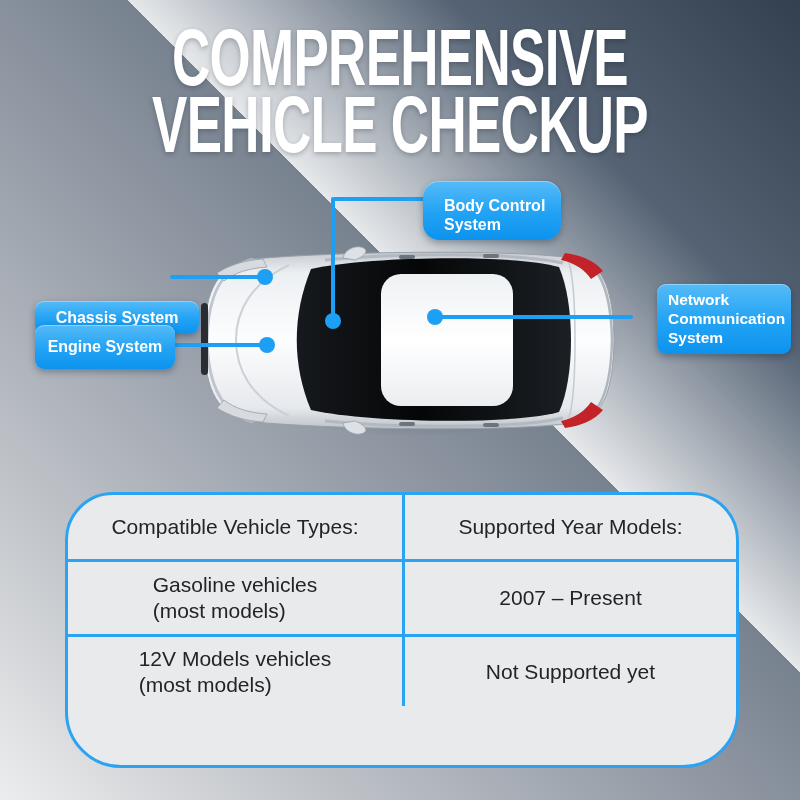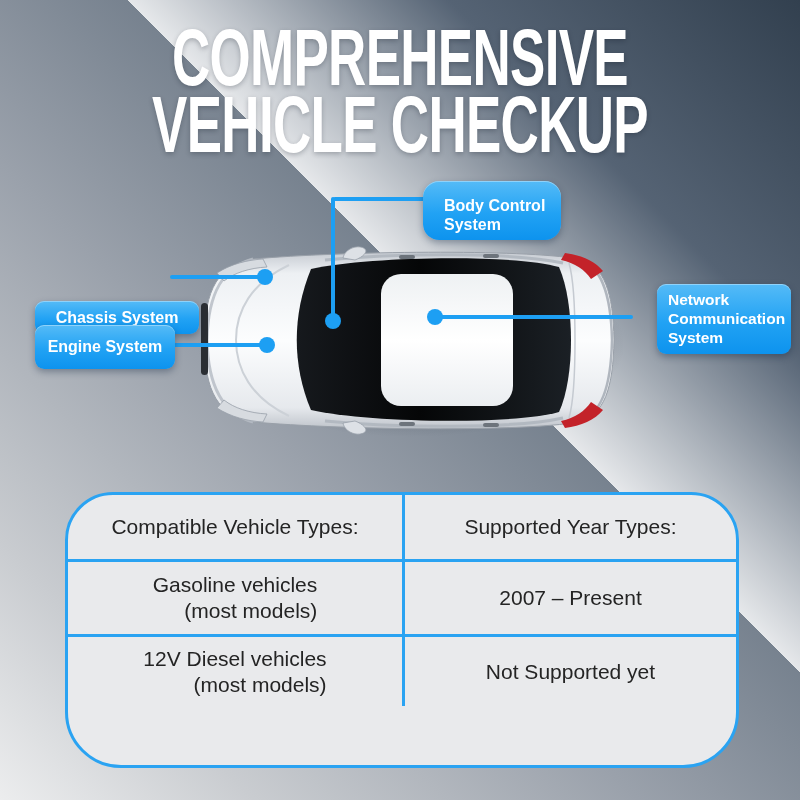--- a/index.html
+++ b/index.html
@@ -53,21 +53,21 @@
   
   .spec-table{
     position:absolute;left:65px;top:492px;width:674px;height:276px;
     box-sizing:border-box;border:3px solid #2aa3f2;
     border-radius:48px 48px 56px 56px;background:#e9eaec;
     display:grid;grid-template-columns:334px 1fr;
     grid-template-rows:64px 75px 72px auto;overflow:hidden;
   }
   .cell{
     display:flex;align-items:center;justify-content:center;
-    text-align:right;color:#242424;font-size:21px;font-weight:500;
+    text-align:left;color:#242424;font-size:21px;font-weight:500;
     line-height:26px;white-space:pre-line;box-sizing:border-box;
   }
   .cell.col2{border-left:3px solid #2aa3f2;}
   .cell.rowline{border-top:3px solid #2aa3f2;}
 </style>
 </head>
 <body>
 
 <div class="poster">
 
@@ -153,25 +153,25 @@
   <div class="callout callout-body">Body Control
 System</div>
   <div class="callout callout-chassis">Chassis System</div>
   <div class="callout callout-engine">Engine System</div>
   <div class="callout callout-network">Network
 Communication
 System</div>
 
   <div class="spec-table">
     <div class="cell">Compatible Vehicle Types:</div>
-    <div class="cell col2">Supported Year Types:</div>
+    <div class="cell col2">Supported Year Models:</div>
 
     <div class="cell rowline">Gasoline vehicles
 (most models)</div>
     <div class="cell col2 rowline">2007 – Present</div>
 
-    <div class="cell rowline">12V Diesel vehicles
+    <div class="cell rowline">12V Models vehicles
 (most models)</div>
 
     <div class="cell col2 rowline">Not Supported yet</div>
   </div>
 
 </div>
 
 </body></html>

